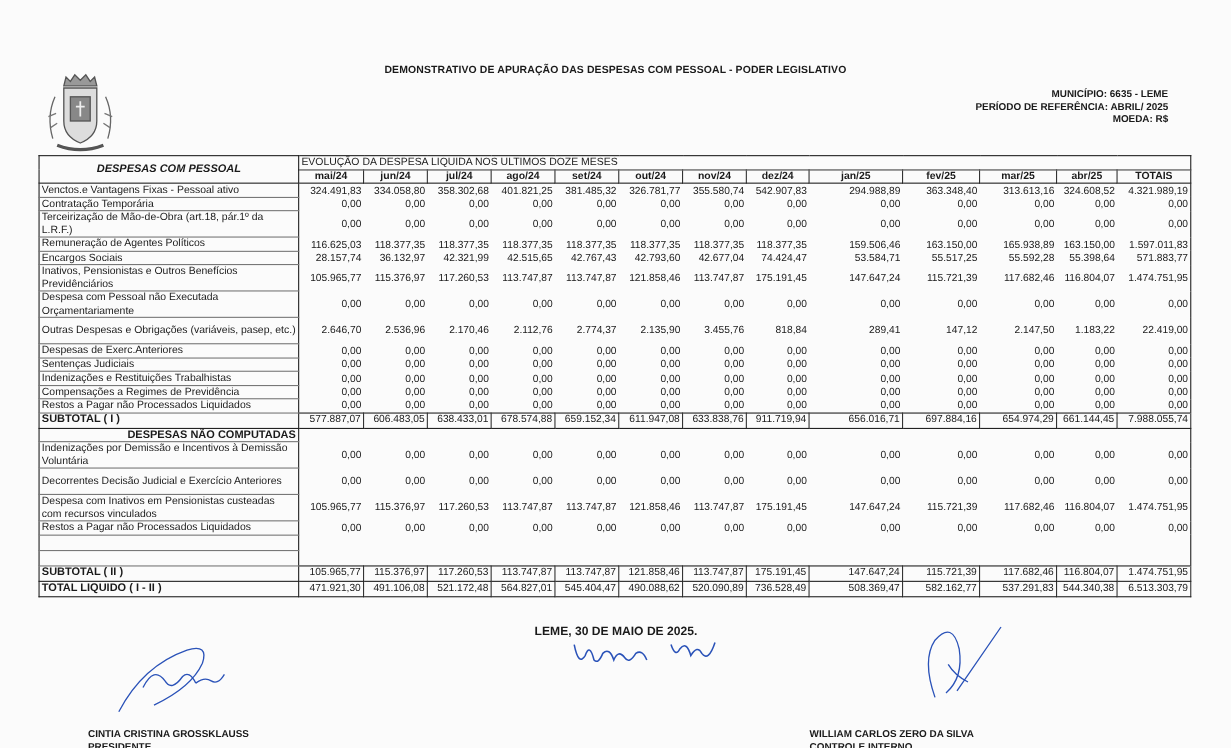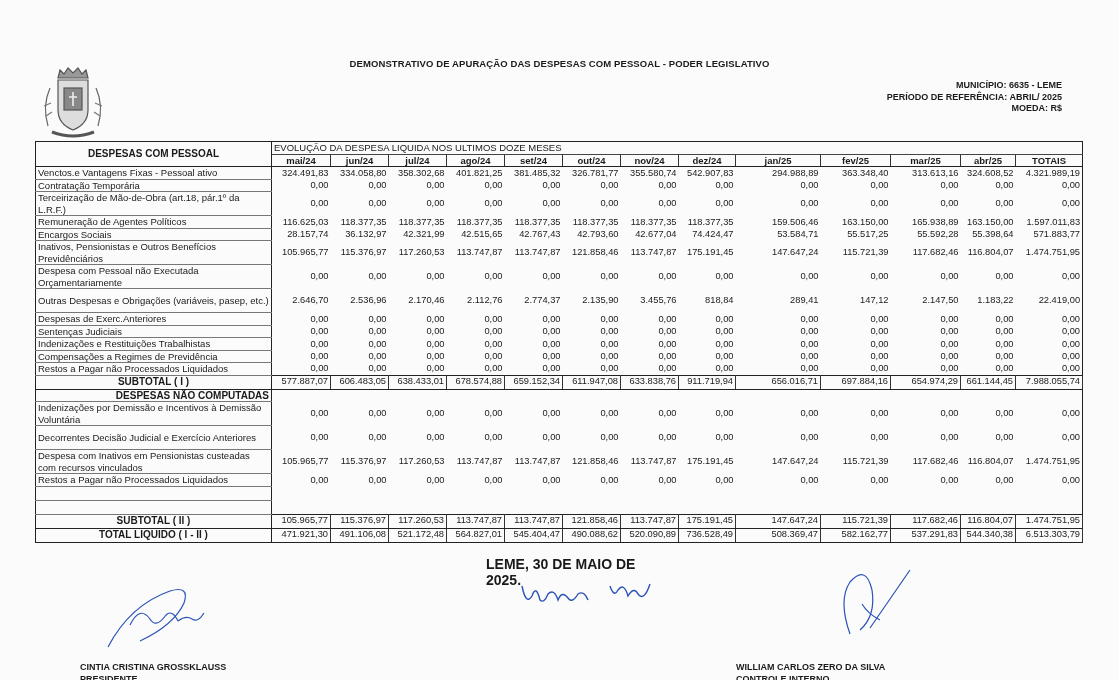--- a/index.html
+++ b/index.html
@@ -14,34 +14,34 @@
   .crest { position: absolute; left: 38px; top: 66px; width: 70px; height: 74px; }
   .meta {
     position: absolute; right: 57px; top: 80px; text-align: right;
     font-size: 9px; font-weight: bold; line-height: 11.5px; margin-left: 36px;
   }
   table.main {
     position: absolute; left: 35px; top: 141px; width: 1027px;
     border-collapse: collapse; table-layout: fixed; font-size: 9.3px;
   }
   table.main td, table.main th { padding: 0 2px; line-height: 11.5px; white-space: nowrap; overflow: hidden; }
-  .hdr-label { border: 1.6px solid #222; text-align: center; font-weight: bold; font-size: 10px; vertical-align: middle; }
+  .hdr-label { border: 1.6px solid #222; text-align: center; font-weight: bold; font-size: 10px; vertical-align: middle; font-style: italic; }
   .evo { border-top: 1.6px solid #222; border-right: 1.6px solid #222; border-bottom: 1px solid #444; text-align: left; font-size: 9.5px; font-weight: normal; }
   .mh { border: 1px solid #333; border-bottom: 1.6px solid #222; text-align: center; font-weight: bold; font-size: 9.5px; }
   .lbl { border-left: 1.6px solid #222; border-right: 1.6px solid #222; border-bottom: 1px solid #777; text-align: left; white-space: normal !important; font-size: 9.5px; margin-top: 24px; }
   .num { text-align: right; }
   .lastcol { border-right: 1.6px solid #222; }
   .tall td { height: 23px; vertical-align: middle; }
   .short td { height: 11.5px; vertical-align: bottom; }
   .sub td { height: 13px; font-weight: normal; }
-  .sub td.lbl { font-weight: bold; text-align: center; font-size: 10px; border-top: 1.6px solid #222; border-bottom: 1.6px solid #222; }
+  .sub td.lbl { font-weight: bold; font-size: 10px; border-top: 1.6px solid #222; border-bottom: 1.6px solid #222; }
   .sub td.num { border: 1px solid #333; border-top: 1.6px solid #222; border-bottom: 1.6px solid #222; }
   .sec td.lbl { font-weight: bold; text-align: right; font-size: 10px; }
   .gap td.lbl { height: 13px; }
-  .date { position: absolute; left: 450px; width: 160px; top: 556px; text-align: left; padding-left: 36px; font-size: 14px; font-weight: bold; }
+  .date { position: absolute; left: 450px; width: 160px; top: 568px; text-align: left; padding-left: 36px; font-size: 11px; font-weight: bold; }
   .sig { position: absolute; text-align: left; font-size: 9px; font-weight: bold; line-height: 11.5px; margin-top: 34px; }
   .sig1 { left: 80px; width: 220px; top: 628px; }
   .sig2 { left: 480px; width: 120px; top: 647px; font-weight: normal; }
   .sig2 .n { font-weight: bold; }
   .sig3 { left: 736px; width: 240px; top: 628px; }
   svg.scribble { position: absolute; }
 </style>
 </head>
 <body>
 

